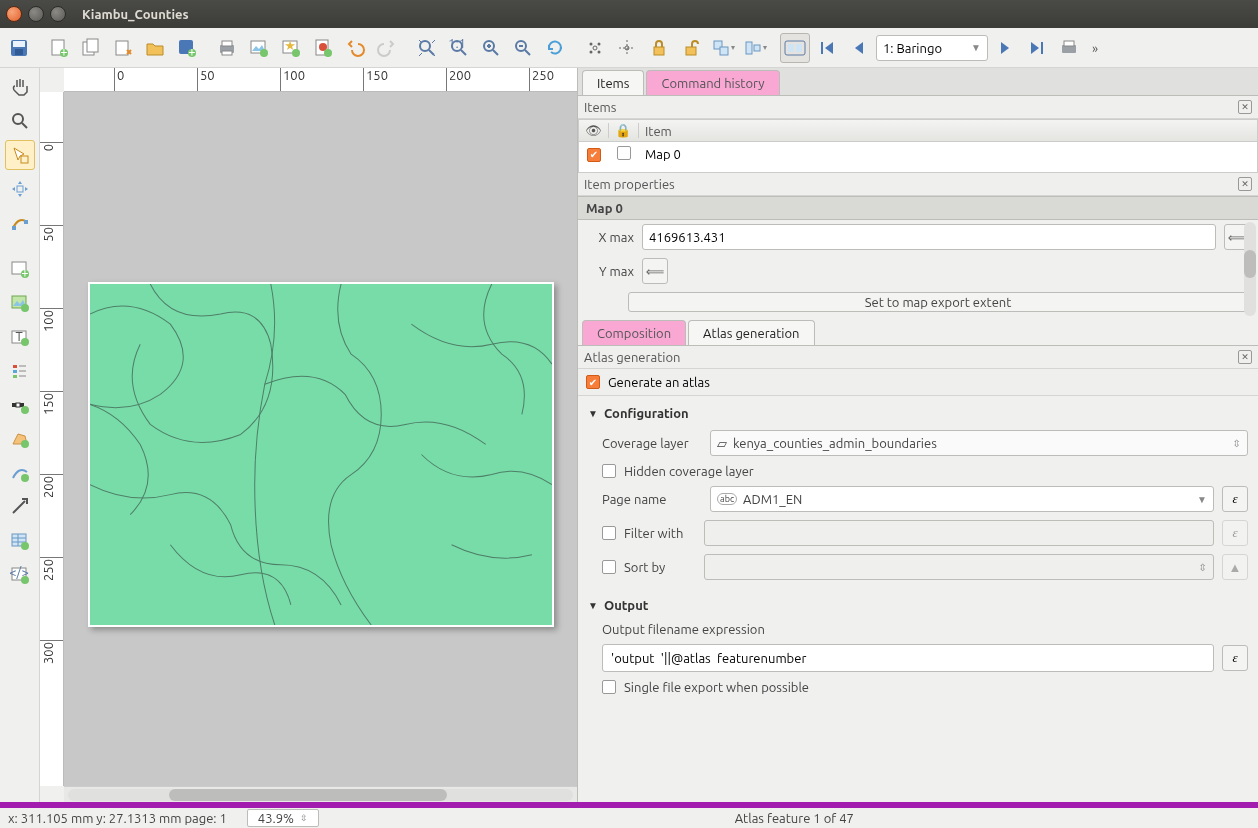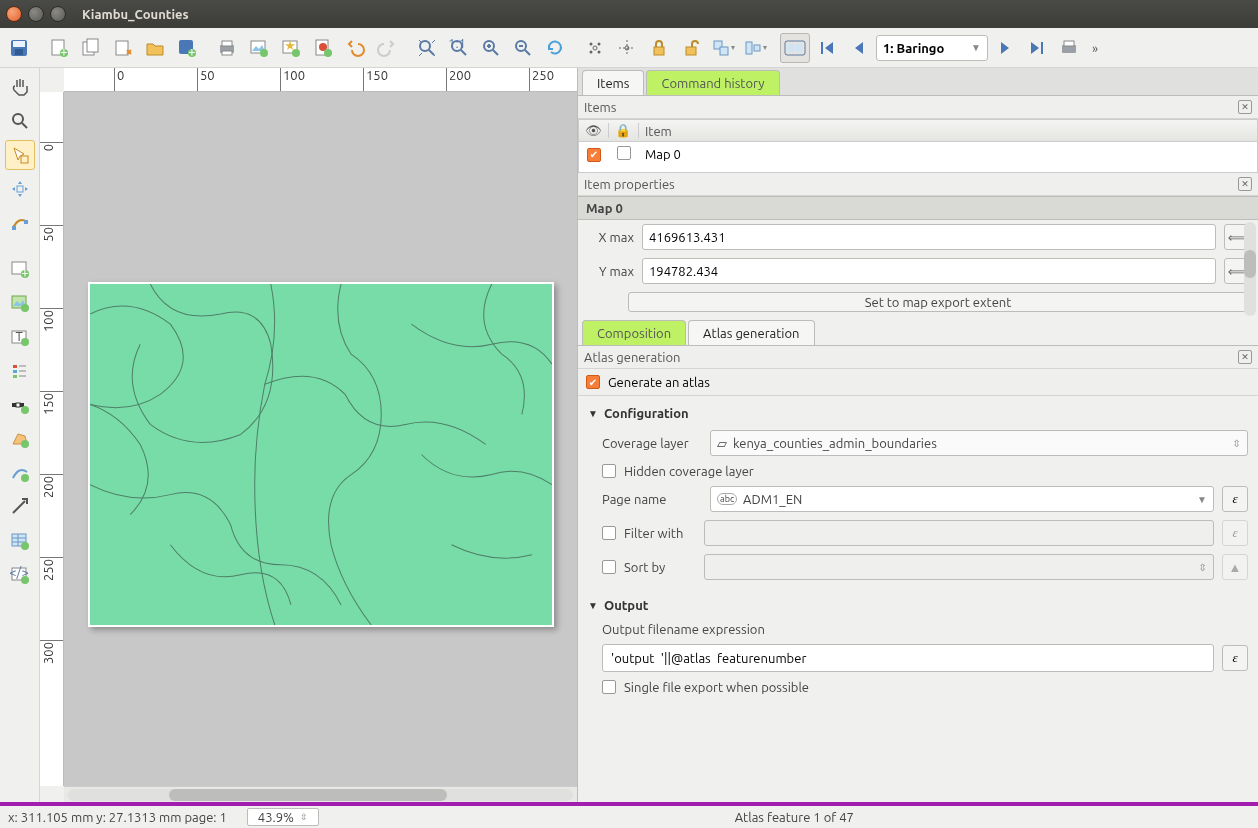--- a/index.html
+++ b/index.html
@@ -7,21 +7,21 @@
 .titlebar { height: 28px; background: linear-gradient(#4a4a47, #3c3c39); display: flex; align-items: center; padding: 0 6px; color: #dfdbd2; }
 .winbtn { width: 16px; height: 16px; border-radius: 50%; margin-right: 6px; display:inline-block; }
 .winbtn.close { background: radial-gradient(circle at 35% 35%, #f7a67a, #e55e2a); border:1px solid #5a2a10;}
 .winbtn.min { background: radial-gradient(circle at 35% 35%, #8c8a85, #5a5955); border:1px solid #2b2b29;}
 .winbtn.max { background: radial-gradient(circle at 35% 35%, #8c8a85, #5a5955); border:1px solid #2b2b29;}
 .titlebar .title { margin-left: 10px; font-weight: bold; }
 
 .toolbar { height: 40px; background: #f0f0ef; border-bottom: 1px solid #d5d5d3; display: flex; align-items: center; padding: 2px 4px; gap: 2px; }
 .tbtn { width: 30px; height: 30px; display:flex; align-items:center; justify-content:center; border:1px solid transparent; border-radius:3px; color:#555; }
 .tsep { width: 6px; height: 28px; }
-.atlas-select { display:flex; align-items:center; border:1px solid #bcbcb9; border-radius:3px; background:#fff; height:26px; width:112px; padding:0 6px;font-weight:bold; }
+.atlas-select { display:flex; align-items:center; border:1px solid #bcbcb9; border-radius:3px; background:#fff; height:26px; width:112px; padding:0 6px; }
 .atlas-select .dd { margin-left:auto; font-size:10px; color:#888;}
 .tbtn.active{ background:#e5e3df; border-color:#b8b6b2;}
 
 .main { flex:1; display:flex; min-height:0; }
 .vtoolbar { width:40px; background:#f0f0ef; border-right:1px solid #d5d5d3; display:flex; flex-direction:column; align-items:center; padding:4px 0; gap:4px;}
 .vtoolbar .tbtn{ width:30px; height:30px;}
 .vtoolbar .tbtn.sel{ background:#fff0c7; border:1px solid #e0c060;}
 .vsep{height:8px;}
 
 .canvaswrap { width:537px; display:flex; flex-direction:column; background:#f0f0ef; }
@@ -35,21 +35,21 @@
 .canvas{ flex:1; background:#c8c8c8; position:relative; overflow:hidden;}
 .page{ position:absolute; left:24px; top:190px; width:466px; height:345px; background:#fff; box-shadow:3px 3px 6px rgba(0,0,0,0.3);}
 .page .mapfill{ position:absolute; left:2px; top:2px; right:2px; bottom:2px; background:#78dca9; overflow:hidden;}
 .page svg{width:100%; height:100%;}
 .hsb{ height:16px; background:#e8e8e6; border-top:1px solid #ccc; margin-left:24px; display:flex; align-items:center;}
 .hsb .track{ flex:1; height:12px; background:#e0e0de; border-radius:6px; margin:0 4px; position:relative;}
 .hsb .thumb{ position:absolute; left:20%; width:55%; top:0; bottom:0; background:#bdbdbb; border-radius:6px;}
 
 .rightpane { flex:1; display:flex; flex-direction:column; border-left:1px solid #bcbcb9; background:#f0f0ef; min-width:0;}
 .tabs{ display:flex; gap:2px; padding:2px 4px 0 4px; background:#e0e0de; border-bottom:1px solid #bcbcb9;}
-.tab{ padding:5px 14px; border:1px solid #bcbcb9; border-bottom:none; background:#bef264; border-radius:4px 4px 0 0; color:#555;}
+.tab{ padding:5px 14px; border:1px solid #bcbcb9; border-bottom:none; background:#f9a8d4; border-radius:4px 4px 0 0; color:#555;}
 .tab.active{ background:#f6f6f5; color:#222;}
 .panelhdr{ display:flex; align-items:center; padding:4px 6px; background:#efefee; border-bottom:1px solid #d5d5d3; color:#555;}
 .panelhdr .x{ margin-left:auto; width:14px; height:14px; border:1px solid #999; font-size:9px; display:flex; align-items:center; justify-content:center; color:#666; border-radius:2px;}
 .itemstable{ border:1px solid #ccc; margin:0; background:#fff; height:54px;}
 .itemstable .hdr{ display:flex; background:linear-gradient(#f4f4f2,#e4e4e1); border-bottom:1px solid #ccc; height:22px; align-items:center; font-size:12px; color:#555;}
 .itemstable .hdr .c1{width:30px; text-align:center; border-right:1px solid #ccc;}
 .itemstable .hdr .c2{width:30px; text-align:center; border-right:1px solid #ccc;}
 .itemstable .hdr .c3{flex:1; padding-left:6px;}
 .itemstable .row{ display:flex; height:24px; align-items:center;}
 .itemstable .row .c1,.itemstable .row .c2{width:30px; text-align:center;}
@@ -73,21 +73,21 @@
 .frow{ display:flex; align-items:center; gap:8px; padding:4px 10px 4px 24px;}
 .frow .lbl{ width:100px; color:#444;}
 .combo{ flex:1; display:flex; align-items:center; border:1px solid #bcbcb9; border-radius:3px; height:26px; background:#fafafa; padding:0 6px; gap:6px; color:#444;}
 .combo .dd{ margin-left:auto; font-size:10px; color:#888;}
 .combo.field{ background:#fff;}
 .combo.disabled{ background:#efefee; color:#999;}
 .chkrow{ display:flex; align-items:center; gap:8px; padding:4px 10px 4px 24px; color:#444;}
 .exprbtn{ width:26px; height:26px; border:1px solid #bcbcb9; border-radius:3px; background:#f4f4f2; display:flex; align-items:center; justify-content:center; font-family:serif; font-style:italic;}
 .txtfull{ flex:1; border:1px solid #bcbcb9; border-radius:3px; height:28px; padding:0 8px; background:#fff;}
 
-.statusbar{ height:26px; border-top:4px solid #a21caf; display:flex; align-items:center; padding:0 8px; background:#f0f0ef; color:#444; font-size:12px; gap:20px;}
+.statusbar{ height:26px; border-top:6px solid #a21caf; display:flex; align-items:center; padding:0 8px; background:#f0f0ef; color:#444; font-size:12px; gap:20px;}
 .statusbar .zoom{ border:1px solid #bcbcb9; border-radius:2px; padding:1px 10px; background:#fff; display:flex; align-items:center; gap:6px;}
 .statusbar .atlasfeat{ margin-left:auto; margin-right:auto;}
 
 svg{ display:block;}
 </style>
 </head>
 <body>
 
 <div class="titlebar">
   <span class="winbtn close"></span>
@@ -509,21 +509,20 @@
     </div>
     <div class="grouphdr">Map 0</div>
     <div class="itemprops" style="max-height:98px; overflow:hidden; position:relative;">
       <div class="proprow">
         <label>X max</label>
         <input class="txtinput" value="4169613.431" style="">
         <div class="smbtn">⟸</div>
       </div>
       <div class="proprow">
         <label>Y max</label>
-        <input class="txtinput" value="194782.434" style="">
         <div class="smbtn">⟸</div>
       </div>
       <div class="widebtn">Set to map export extent</div>
       <div style="position:absolute; right:2px; top:2px; bottom:2px; width:12px; background:#e0e0de; border-radius:6px;">
           <div style="position:absolute; left:0; right:0; top:30%; height:30%; background:#bdbdbb; border-radius:6px;"></div>
         </div>
     </div>
 
     <div class="tabs2">
       <div class="tab">Composition</div>

